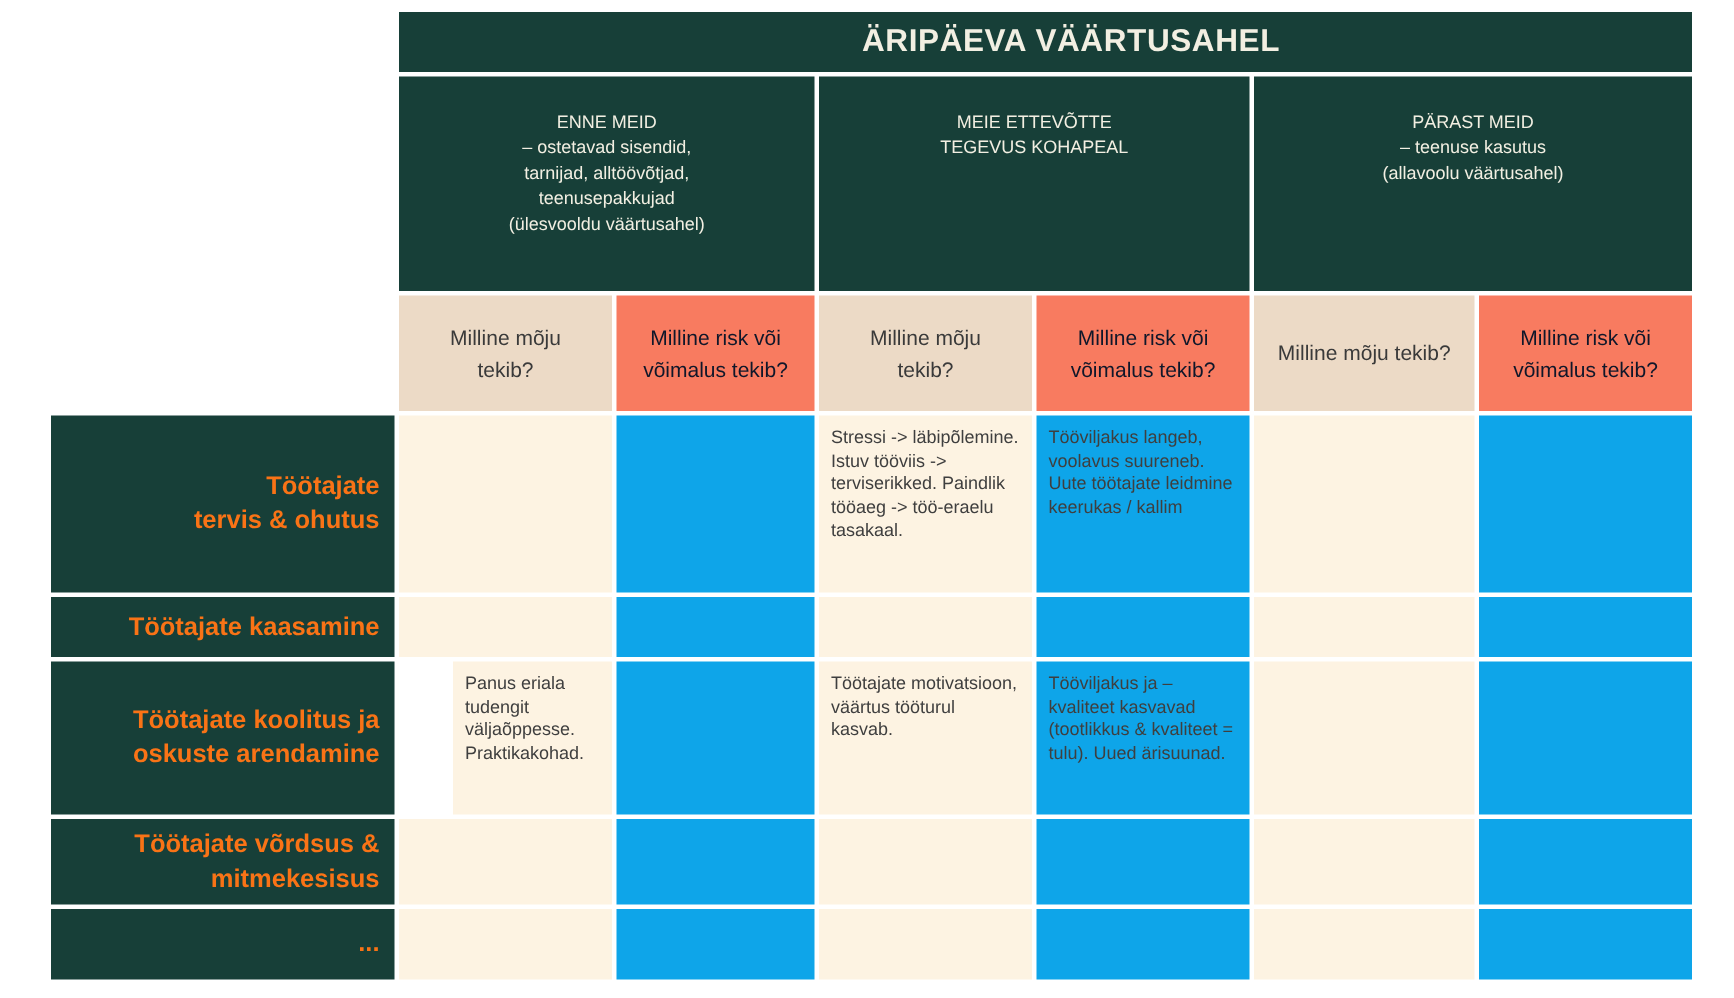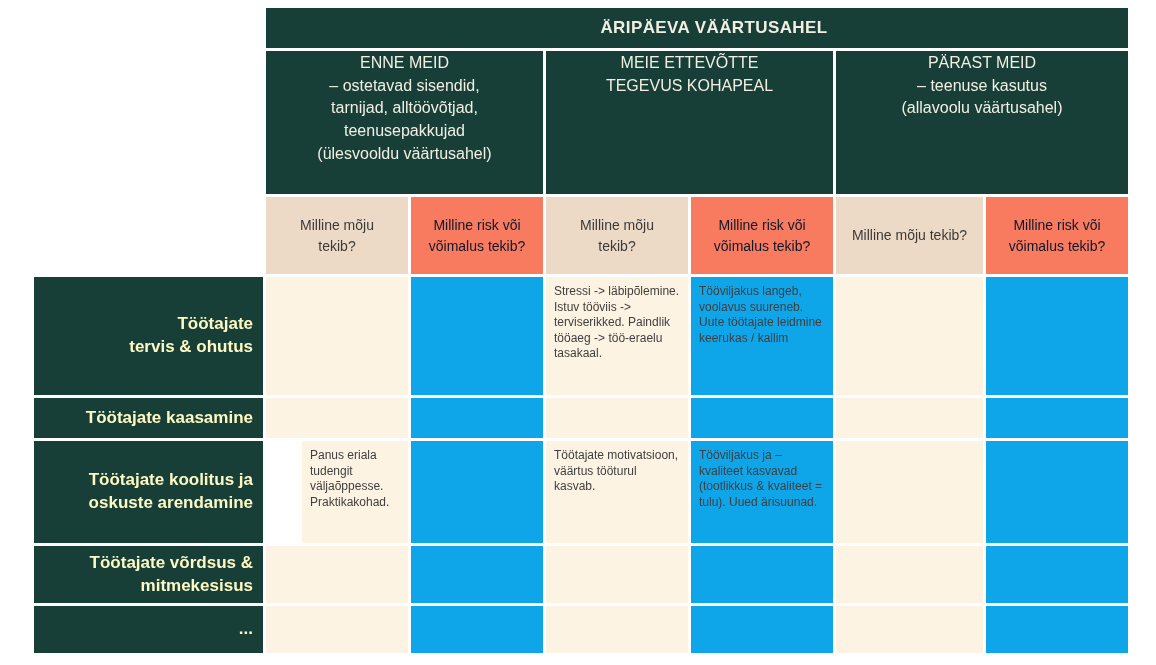--- a/index.html
+++ b/index.html
@@ -32,34 +32,34 @@
   .dark {
     background: #173f38;
     color: #f2efe2;
   }
   .table-title {
     grid-column: 2 / span 6;
     grid-row: 1;
     display: flex;
     align-items: center;
     justify-content: center;
-    font-size: 17px;
+    font-size: 21px;
     font-weight: 600;
     letter-spacing: 0.4px;
     padding-left: 34px;
   }
   .group-header {
     grid-row: 2;
     display: flex;
     align-items: flex-start;
     justify-content: center;
     text-align: center;
-    font-size: 16px;
+    font-size: 12px;
     line-height: 1.42;
-    padding-top: 1px;
+    padding-top: 22px;
     white-space: pre-line;
   }
   .group-enne  { grid-column: 2 / span 2; }
   .group-meie  { grid-column: 4 / span 2; }
   .group-parast{ grid-column: 6 / span 2; }
 
   .sub-header {
     grid-row: 3;
     display: flex;
     align-items: center;
@@ -75,21 +75,21 @@
     color: #3a3a3a;
   }
   .sub-risk {
     background: #f87b60;
     color: #0f172a;
   }
 
   .row-label {
     grid-column: 1;
     background: #173f38;
-    color: #fef9c3;
+    color: #f97316;
     display: flex;
     align-items: center;
     justify-content: flex-end;
     text-align: right;
     font-size: 17px;
     font-weight: 700;
     line-height: 1.35;
     padding: 4px 10px 4px 6px;
     box-sizing: border-box;
     white-space: pre-line;

